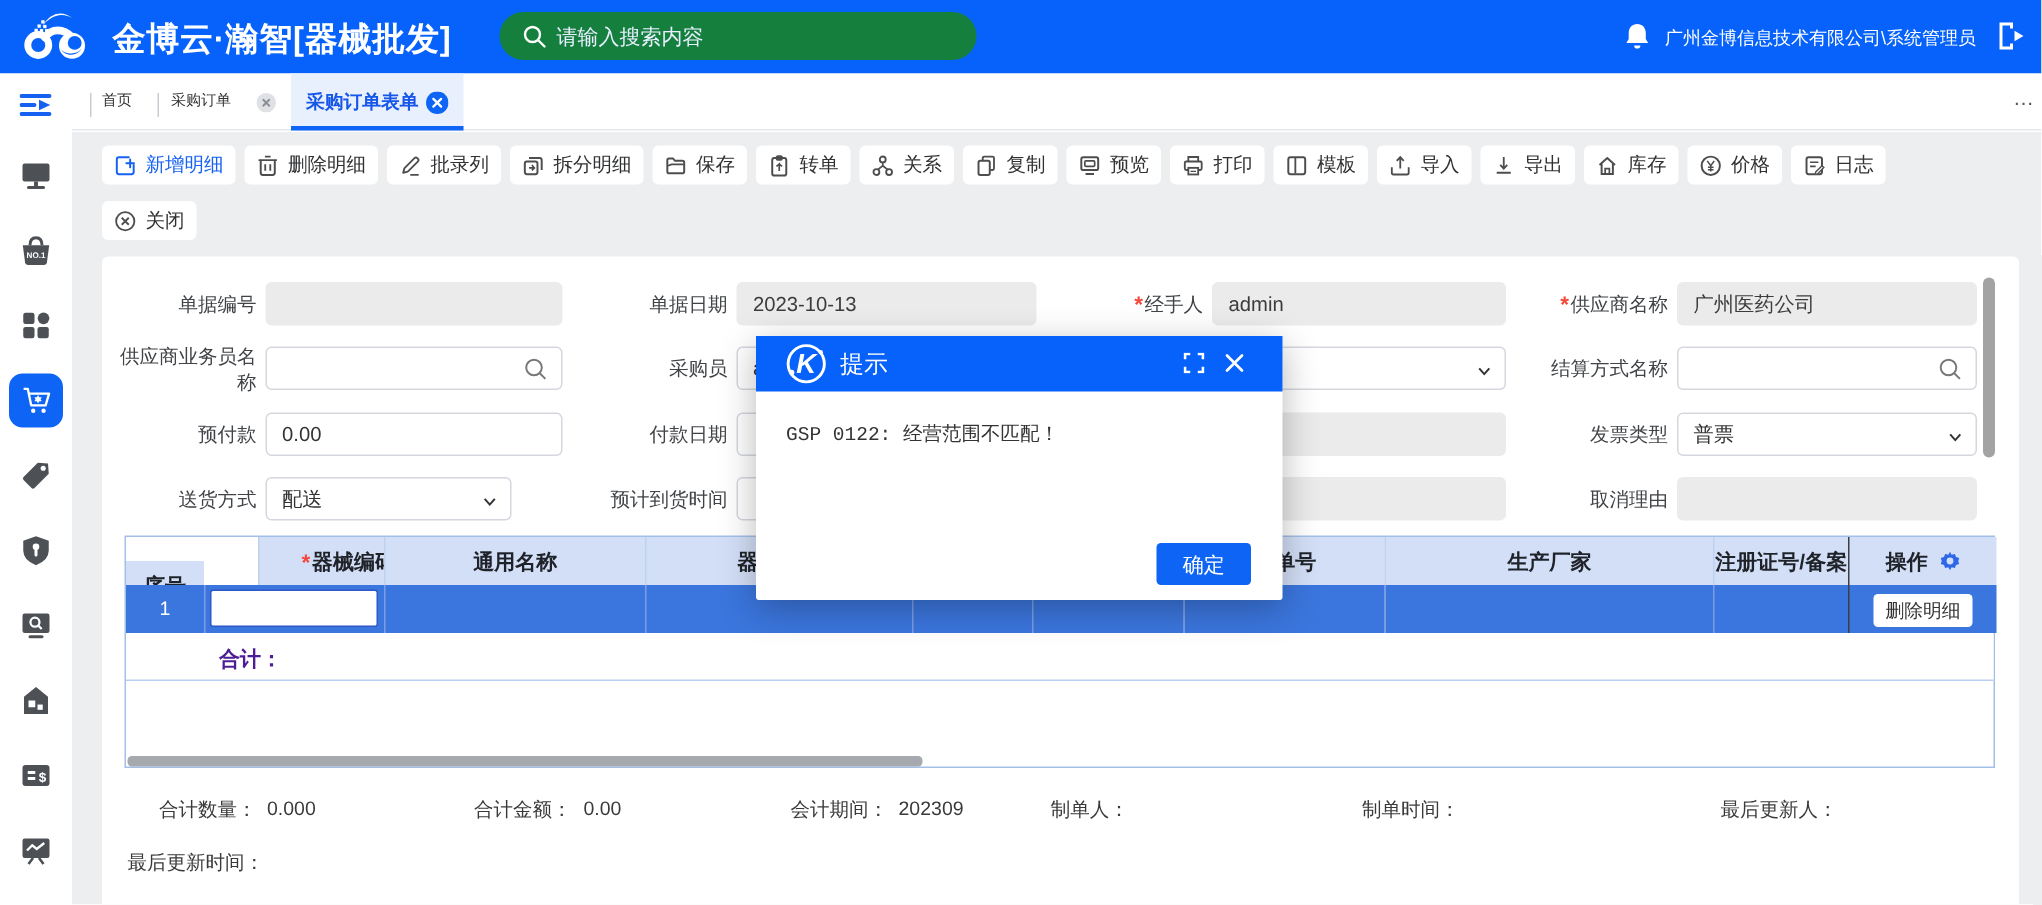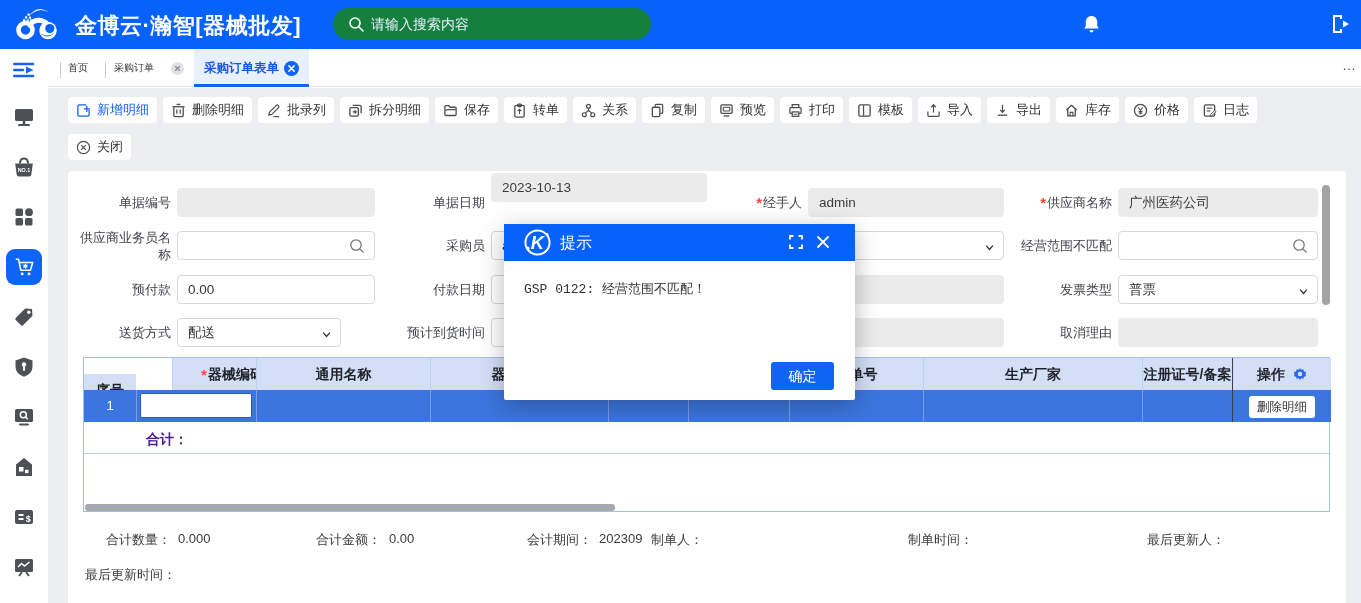--- a/index.html
+++ b/index.html
@@ -67,20 +67,21 @@
       <svg class="abs" style="left:15px;top:8px" width="16" height="16" viewBox="0 0 16 16">
           <circle cx="7" cy="7" r="5" fill="none" stroke="#fff" stroke-width="1.6"></circle>
           <line x1="11" y1="11" x2="15" y2="15" stroke="#fff" stroke-width="1.6" stroke-linecap="round"></line>
         </svg>
       <div class="abs" style="left:38px;">请输入搜索内容</div>
     </div>
     <svg class="abs" style="left:1083px;top:15px" width="17" height="19" viewBox="0 0 17 19">
       <path d="M8.5 1 C5 1 2.8 3.6 2.8 7 L2.8 11 L1.2 13.6 L15.8 13.6 L14.2 11 L14.2 7 C14.2 3.6 12 1 8.5 1 Z" fill="#fff"></path>
       <path d="M6.4 15.3 a2.1 2.1 0 0 0 4.2 0 Z" fill="#fff"></path>
     </svg>
+    <div class="abs" style="left:1110px;top:17px;color:#fff;font-size:12px;">广州金博信息技术有限公司\系统管理员</div>
     <svg class="abs" style="left:1330px;top:14px" width="20" height="20" viewBox="0 0 20 20">
       <path d="M3 1 L12 1 L12 5 L10 5 L10 3 L5 3 L5 17 L10 17 L10 15 L12 15 L12 19 L3 19 Z" fill="#fff"></path>
       <path d="M9 10 L13 10 L13 6.5 L19 10 L13 13.5 L13 10 Z" fill="#fff"></path>
     </svg>
   </div>
   <div class="abs" id="sb">
     <svg class="abs" style="left:13px;top:13px" width="22" height="16" viewBox="0 0 22 16">
       <g stroke="#1660f2" stroke-width="2.6" stroke-linecap="round">
         <line x1="1.3" y1="2" x2="20" y2="2"></line>
         <line x1="1.3" y1="8" x2="10" y2="8"></line>
@@ -257,41 +258,41 @@
             <circle cx="8" cy="8" r="6.5" fill="none" stroke="#4d4d4d" stroke-width="1.3"></circle>
             <path d="M5.5 5.5 L10.5 10.5 M10.5 5.5 L5.5 10.5" stroke="#4d4d4d" stroke-width="1.3"></path>
           </svg>关闭</div>
     </div>
   </div>
   <div class="abs" id="card"></div>
   <div class="abs" id="formarea" style="left:0;top:0;width:1361px;height:603px;">
     <div class="lbl" style="left:60px;top:194px;width:111px;">单据编号</div>
     <div class="fld dis" style="left:177px;top:188px;width:198px;"></div>
     <div class="lbl" style="left:374px;top:194px;width:111px;">单据日期</div>
-    <div class="fld dis" style="left:491px;top:173px;width:216px;">2023-10-13</div>
+    <div class="fld dis" style="left:491px;top:188px;width:200px;">2023-10-13</div>
     <div class="lbl" style="left:691px;top:194px;width:111px;"><span class="req">*</span>经手人</div>
     <div class="fld dis" style="left:808px;top:188px;width:196px;">admin</div>
     <div class="lbl" style="left:1001px;top:194px;width:111px;"><span class="req">*</span>供应商名称</div>
     <div class="fld dis" style="left:1118px;top:188px;width:200px;">广州医药公司</div>
 
     <div class="lbl" style="left:60px;top:229px;width:111px;">供应商业务员名<br>称</div>
     <div class="fld" style="left:177px;top:231px;width:198px;">
         <svg class="mag" width="16" height="16" viewBox="0 0 16 16">
           <circle cx="7" cy="7" r="5.2" fill="none" stroke="#777" stroke-width="1.3"></circle>
           <line x1="11" y1="11" x2="14.6" y2="14.6" stroke="#777" stroke-width="1.3"></line>
         </svg>
       </div>
     <div class="lbl" style="left:374px;top:237px;width:111px;">采购员</div>
     <div class="fld" style="left:491px;top:231px;width:200px;">admin</div>
     <div class="fld" style="left:808px;top:231px;width:196px;">
         <svg class="chev" width="11" height="11" viewBox="0 0 12 12">
           <path d="M1.5 3.5 L6 8.5 L10.5 3.5" fill="none" stroke="#333" stroke-width="1.8"></path>
         </svg>
       </div>
-    <div class="lbl" style="left:1001px;top:237px;width:111px;">经营范围不匹配</div>
+    <div class="lbl" style="left:1001px;top:237px;width:111px;">结算方式名称</div>
     <div class="fld" style="left:1118px;top:231px;width:200px;">
         <svg class="mag" width="16" height="16" viewBox="0 0 16 16">
           <circle cx="7" cy="7" r="5.2" fill="none" stroke="#777" stroke-width="1.3"></circle>
           <line x1="11" y1="11" x2="14.6" y2="14.6" stroke="#777" stroke-width="1.3"></line>
         </svg>
       </div>
 
     <div class="lbl" style="left:60px;top:281px;width:111px;">预付款</div>
     <div class="fld" style="left:177px;top:275px;width:198px;">0.00</div>
     <div class="lbl" style="left:374px;top:281px;width:111px;">付款日期</div>
@@ -346,21 +347,21 @@
       </div>
     <div class="abs" style="left:1px;top:146px;width:530px;height:7px;background:#a6a9ad;border-radius:3px;"></div>
   </div>
   <div class="abs" id="bottom" style="left:0;top:0;width:1361px;height:603px;">
     <div class="bsum" style="left:20px;top:531px;width:151px;text-align:right;">合计数量：</div>
     <div class="bsum" style="left:178px;top:531px;">0.000</div>
     <div class="bsum" style="left:230px;top:531px;width:151px;text-align:right;">合计金额：</div>
     <div class="bsum" style="left:389px;top:531px;">0.00</div>
     <div class="bsum" style="left:441px;top:531px;width:151px;text-align:right;">会计期间：</div>
     <div class="bsum" style="left:599px;top:531px;">202309</div>
-    <div class="bsum" style="left:651px;top:531px;width:151px;text-align:left;font-family:Liberation Mono, monospace;">制单人：</div>
+    <div class="bsum" style="left:651px;top:531px;width:151px;text-align:center;font-family:Liberation Mono, monospace;">制单人：</div>
     <div class="bsum" style="left:865px;top:531px;width:151px;text-align:center;">制单时间：</div>
     <div class="bsum" style="left:1074px;top:531px;width:151px;text-align:right;">最后更新人：</div>
     <div class="bsum" style="left:85px;top:566px;">最后更新时间：</div>
   </div>
   <div class="abs" id="modal">
     <div id="mhead">
       <svg class="abs" style="left:19px;top:4px" width="29" height="29" viewBox="0 0 30 30">
         <circle cx="15" cy="15" r="12.5" fill="none" stroke="#fff" stroke-width="2"></circle>
         <text x="15" y="21.5" font-size="19" font-weight="bold" font-style="italic" fill="#fff" text-anchor="middle" font-family="Liberation Sans">K</text>
         <circle cx="5" cy="21" r="1.8" fill="#fff"></circle>

